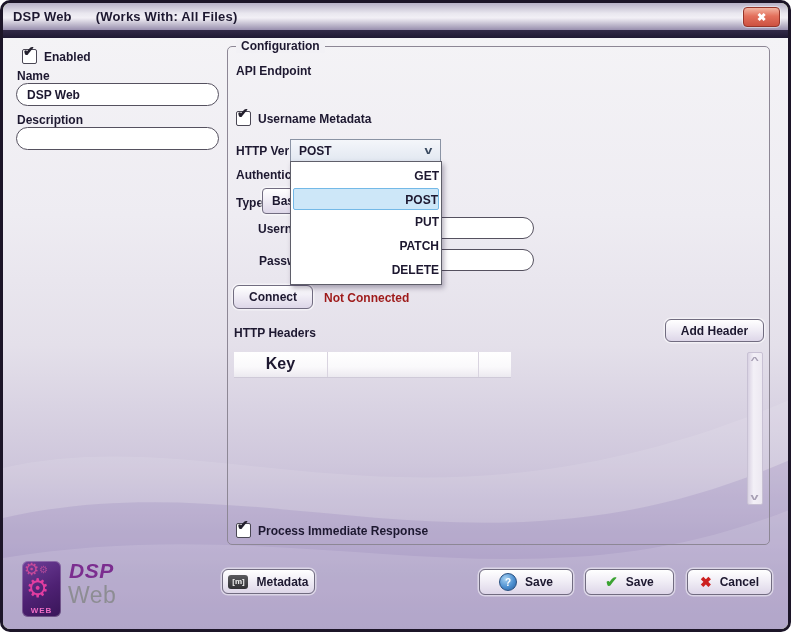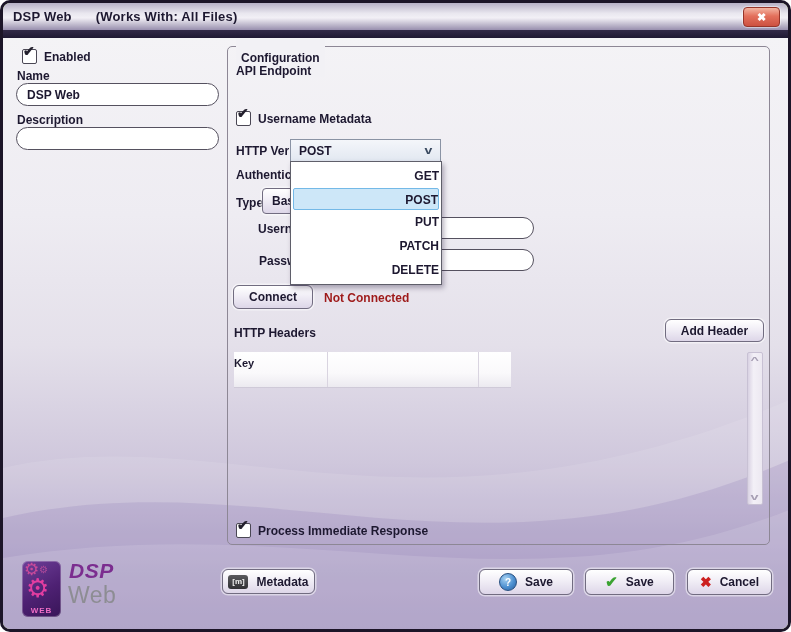--- a/index.html
+++ b/index.html
@@ -27,21 +27,21 @@
     font-family:"Liberation Sans",sans-serif;font-size:12px;font-weight:bold;color:#1d1830;
     padding:0 10px;outline:none;box-sizing:border-box;}
   
   .check-row{position:absolute;display:flex;align-items:center;gap:7px;}
   .checkbox{width:15px;height:15px;background:#fff;border:1.6px solid #4a4754;border-radius:2px;
     position:relative;box-sizing:border-box;cursor:pointer;}
   .checkbox .mark{position:absolute;left:0px;top:-7px;font-size:14px;font-weight:bold;color:#24212e;}
   .check-row .lbl-inline{font-size:12px;font-weight:bold;color:#1d1830;}
   
   .groupbox{position:absolute;border:1.3px solid #8d8795;border-radius:5px;}
-  .legend{position:absolute;top:-8px;left:8px;background:#f2f1f5;padding:12px 5px;
+  .legend{position:absolute;top:-8px;left:8px;background:#f2f1f5;padding:0 5px;
     font-size:12px;font-weight:bold;color:#1d1830;}
   
   .combobox{position:absolute;border:1px solid #8a93a4;background:linear-gradient(180deg,#f4f6fa,#e2e8f1);
     display:flex;align-items:center;box-sizing:border-box;cursor:pointer;}
   .combobox .val{font-size:12px;font-weight:bold;color:#1d1830;padding-left:8px;flex:1;}
   .combobox .chev{font-size:10px;color:#3a4a60;padding-right:7px;font-weight:bold;transform:scaleX(1.4);}
   .dropdown{position:absolute;background:#fff;border:1px solid #5f5f6a;z-index:20;
     box-shadow:2px 3px 5px rgba(40,30,60,.35);padding:2px;box-sizing:border-box;}
   .dd-item{height:24px;line-height:24px;padding-left:7px;font-size:12px;font-weight:bold;color:#1d1830;cursor:pointer;}
   .dd-item.selected{background:#cde7f8;border:1px solid #74b9e7;border-radius:2px;
@@ -49,22 +49,22 @@
   
   .btn{position:absolute;border:1px solid #716c80;border-radius:6px;
     background:linear-gradient(180deg,#ffffff 0%,#f1eef6 45%,#ddd6e8 100%);
     box-shadow:0 0 0 1.5px rgba(255,255,255,.5);
     display:flex;align-items:center;justify-content:center;gap:8px;
     font-size:12px;font-weight:bold;color:#1d1830;cursor:pointer;box-sizing:border-box;}
   .status-red{position:absolute;font-size:12px;font-weight:bold;color:#9e1a1a;}
   
   .tbl-header{position:absolute;display:flex;border-bottom:1px solid #cfcad8;}
   .tbl-cell{background:linear-gradient(180deg,#ffffff 0%,#faf9fb 60%,#eceaf0 100%);
-    border-right:1px solid #d9d4e0;height:35px;line-height:23px;
-    font-size:11px;font-weight:bold;color:#1d1830;box-sizing:border-box;}
+    border-right:1px solid #d9d4e0;height:25px;line-height:23px;text-align:center;
+    font-size:16px;font-weight:bold;color:#1d1830;box-sizing:border-box;}
   .scrollbar{position:absolute;width:16px;border:1px solid #c8c1d4;border-radius:2px;
     background:linear-gradient(90deg,#d9d2e3 0%,#f3f0f7 40%,#ece8f1 100%);
     display:flex;flex-direction:column;justify-content:space-between;align-items:center;box-sizing:border-box;}
   .scroll-arrow{font-size:9px;color:#a79fb4;font-weight:bold;height:14px;line-height:14px;cursor:pointer;
     transform:scaleX(1.6);}
   
   .logo-badge{position:absolute;width:39px;height:56px;border-radius:6px;
     background:linear-gradient(150deg,#6e4099 0%,#4e2173 55%,#381558 100%);
     box-shadow:inset 0 0 0 1px rgba(255,255,255,.25);overflow:hidden;}
   .logo-badge .g1{position:absolute;left:2px;top:-2px;font-size:17px;color:#c94a9a;}

